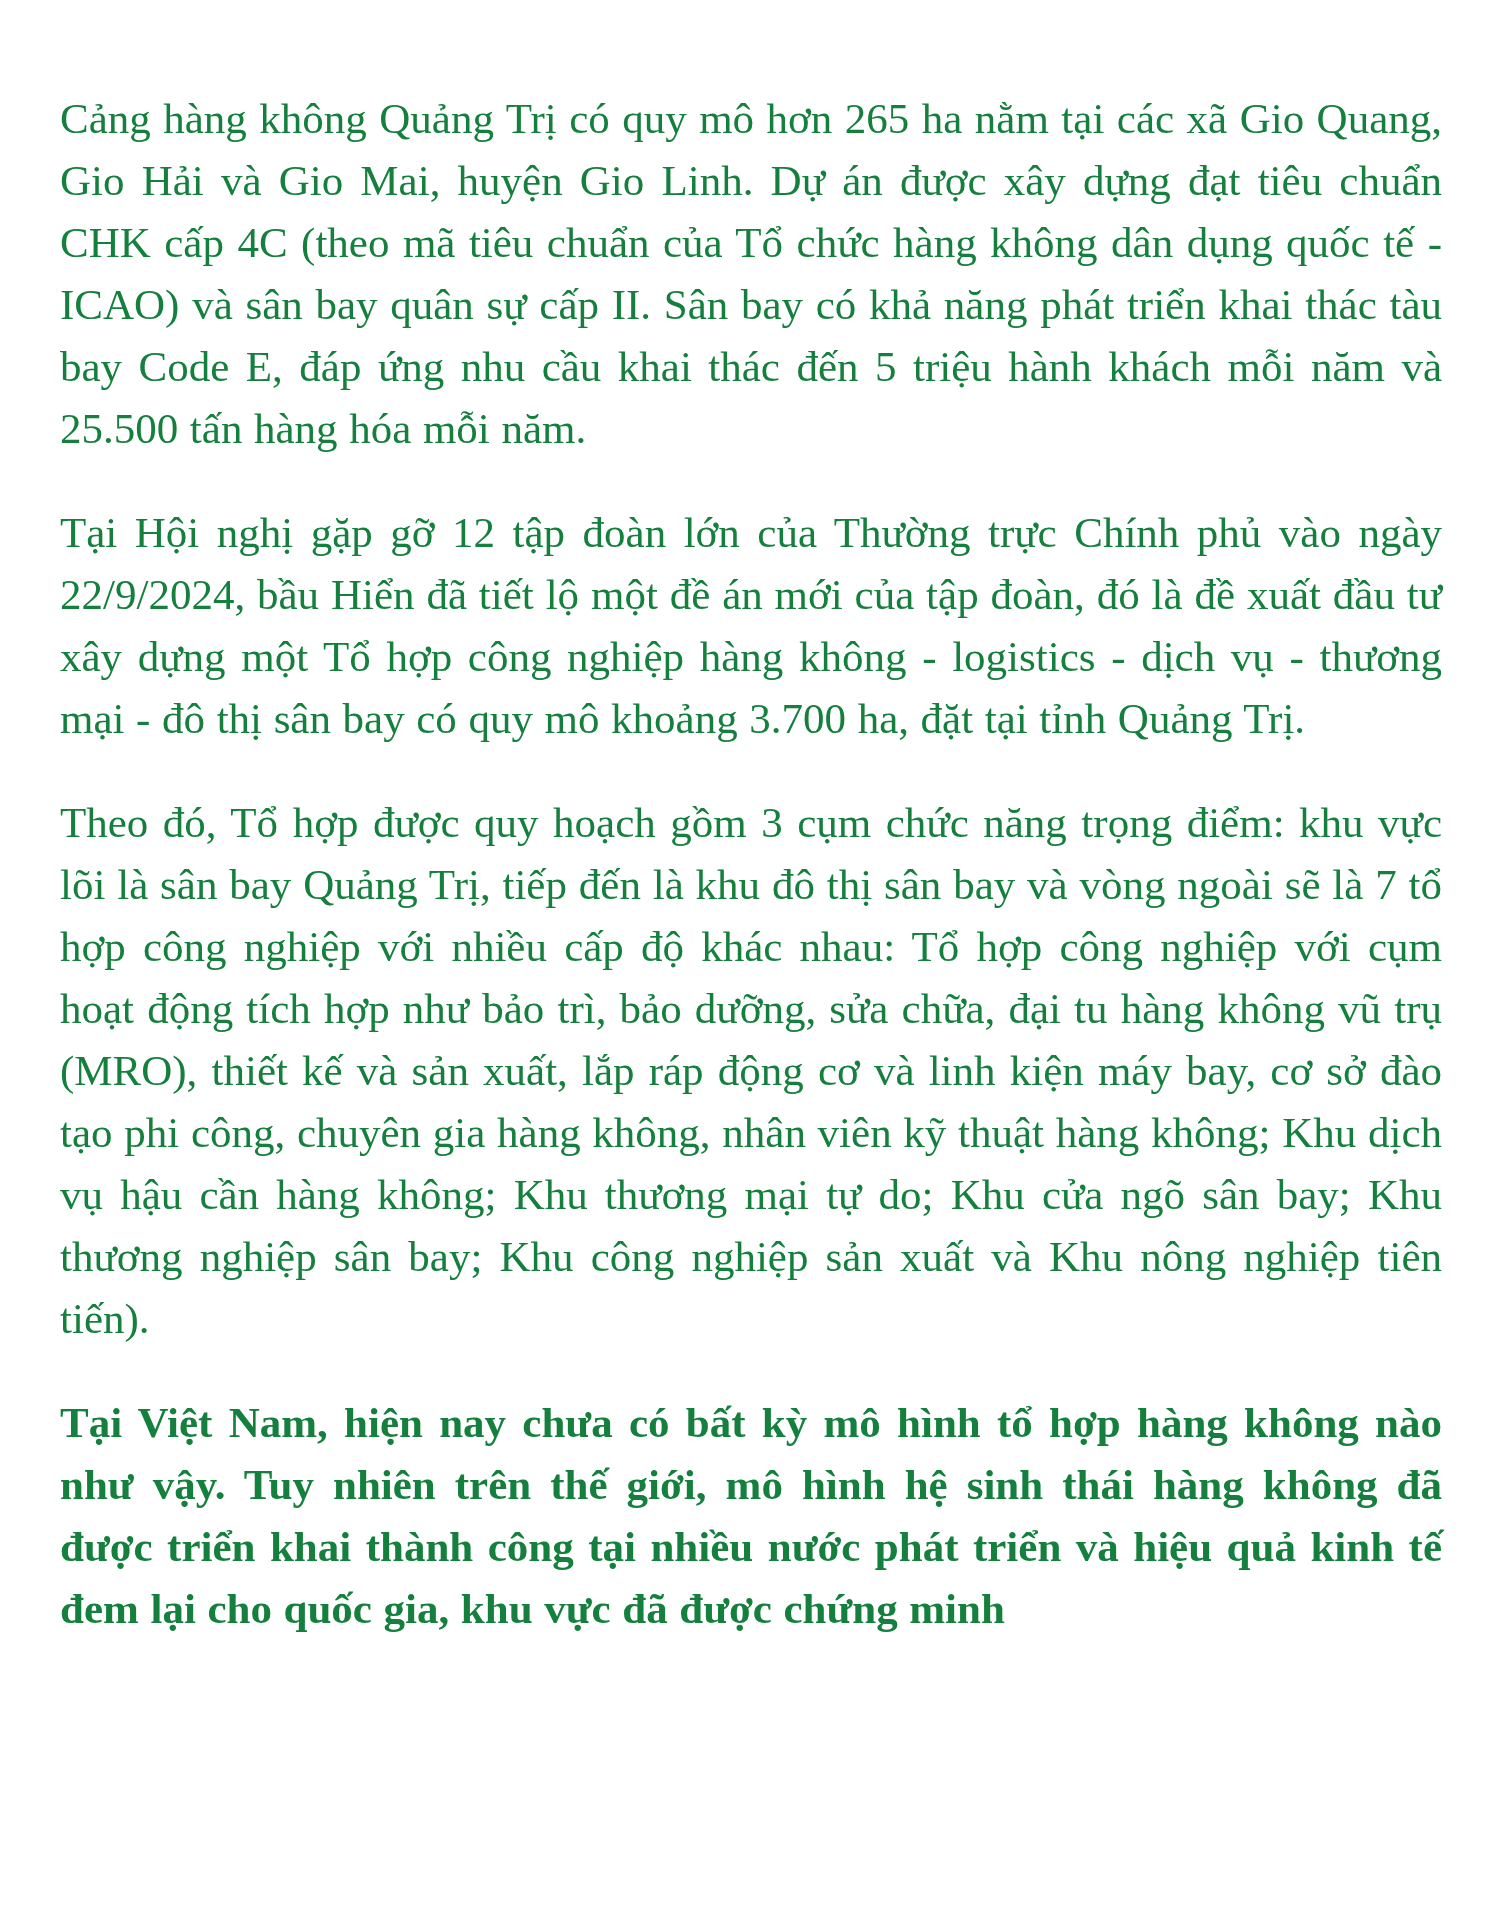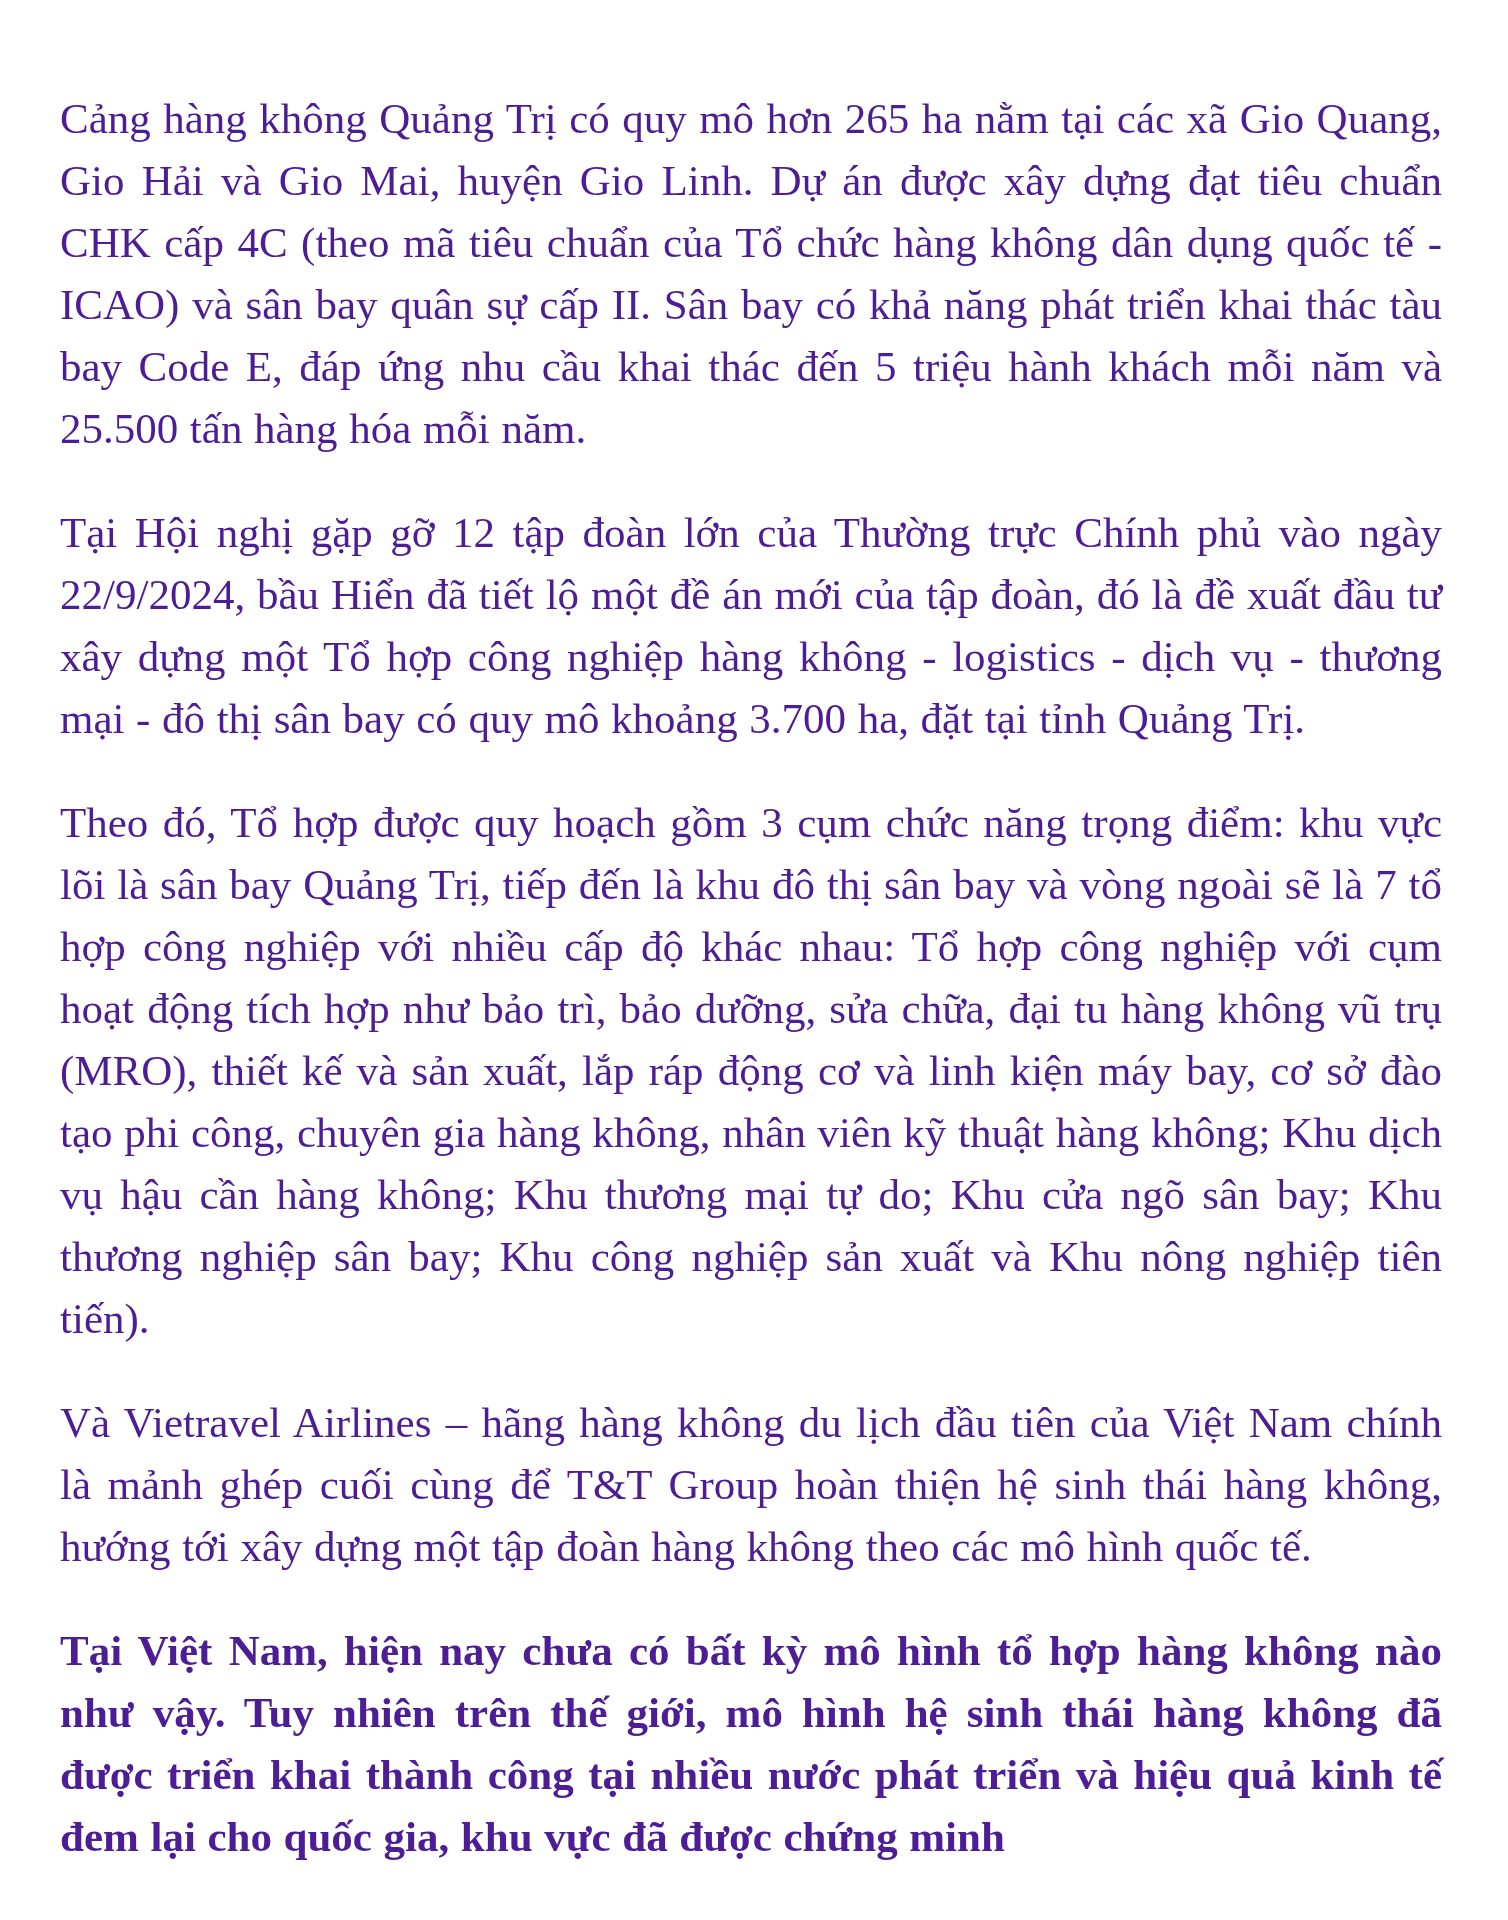--- a/index.html
+++ b/index.html
@@ -15,33 +15,32 @@
   .article-body {
     box-sizing: border-box;
     padding: 88px 54px 40px 60px;
     width: 1508px;
   }
   .article-body p {
     margin: 0 12px 42px 0;
     font-family: "Liberation Serif", "DejaVu Serif", serif;
     font-size: 43px;
     line-height: 62px;
-    color: #4c1d95;
+    color: #15803d;
     text-align: justify;
     hyphens: none;
     -webkit-hyphens: none;
     word-spacing: 0.02em;
   }
   .article-body p:last-child {
     margin-bottom: 0;
     font-weight: bold;
   }
 </style>
 </head>
 <body>
 
 <main class="article-body">
   <p>Cảng hàng không Quảng Trị có quy mô hơn 265 ha nằm tại các xã Gio Quang, Gio Hải và Gio Mai, huyện Gio Linh. Dự án được xây dựng đạt tiêu chuẩn CHK cấp 4C (theo mã tiêu chuẩn của Tổ chức hàng không dân dụng quốc tế - ICAO) và sân bay quân sự cấp II. Sân bay có khả năng phát triển khai thác tàu bay Code E, đáp ứng nhu cầu khai thác đến 5 triệu hành khách mỗi năm và 25.500 tấn hàng hóa mỗi năm.</p>
   <p>Tại Hội nghị gặp gỡ 12 tập đoàn lớn của Thường trực Chính phủ vào ngày 22/9/2024, bầu Hiển đã tiết lộ một đề án mới của tập đoàn, đó là đề xuất đầu tư xây dựng một Tổ hợp công nghiệp hàng không - logistics - dịch vụ - thương mại - đô thị sân bay có quy mô khoảng 3.700 ha, đặt tại tỉnh Quảng Trị.</p>
   <p>Theo đó, Tổ hợp được quy hoạch gồm 3 cụm chức năng trọng điểm: khu vực lõi là sân bay Quảng Trị, tiếp đến là khu đô thị sân bay và vòng ngoài sẽ là 7 tổ hợp công nghiệp với nhiều cấp độ khác nhau: Tổ hợp công nghiệp với cụm hoạt động tích hợp như bảo trì, bảo dưỡng, sửa chữa, đại tu hàng không vũ trụ (MRO), thiết kế và sản xuất, lắp ráp động cơ và linh kiện máy bay, cơ sở đào tạo phi công, chuyên gia hàng không, nhân viên kỹ thuật hàng không; Khu dịch vụ hậu cần hàng không; Khu thương mại tự do; Khu cửa ngõ sân bay; Khu thương nghiệp sân bay; Khu công nghiệp sản xuất và Khu nông nghiệp tiên tiến).</p>
-  <p>Và Vietravel Airlines – hãng hàng không du lịch đầu tiên của Việt Nam chính là mảnh ghép cuối cùng để T&amp;T Group hoàn thiện hệ sinh thái hàng không, hướng tới xây dựng một tập đoàn hàng không theo các mô hình quốc tế.</p>
   <p>Tại Việt Nam, hiện nay chưa có bất kỳ mô hình tổ hợp hàng không nào như vậy. Tuy nhiên trên thế giới, mô hình hệ sinh thái hàng không đã được triển khai thành công tại nhiều nước phát triển và hiệu quả kinh tế đem lại cho quốc gia, khu vực đã được chứng minh</p>
 </main>
 
 </body></html>

